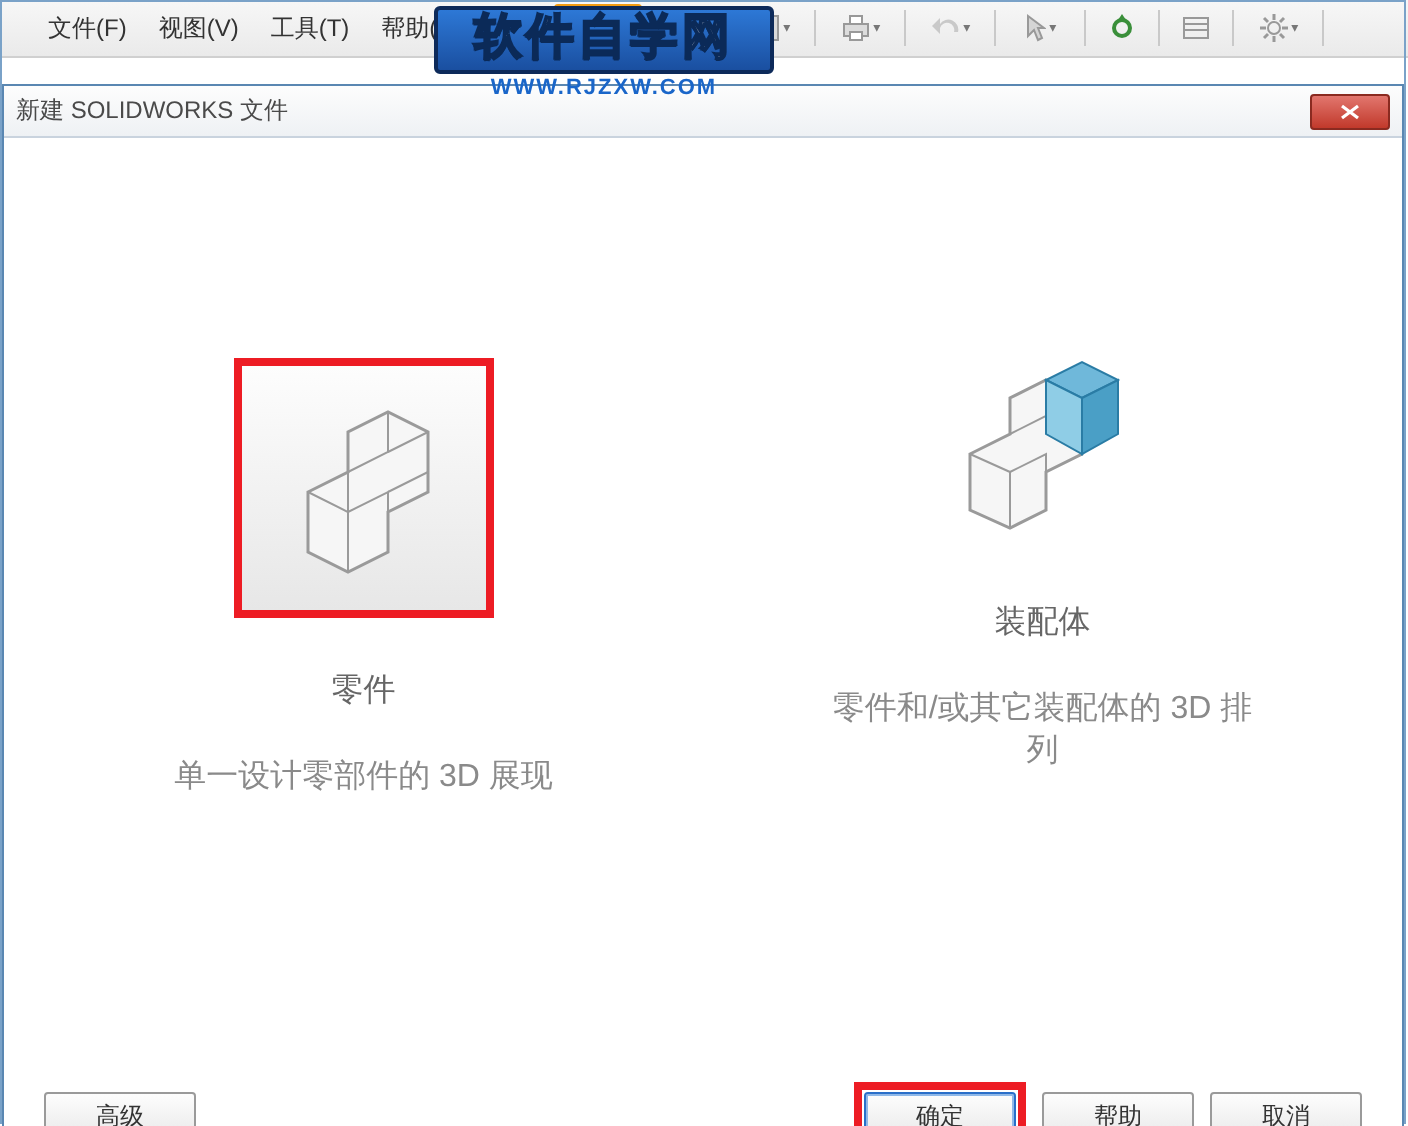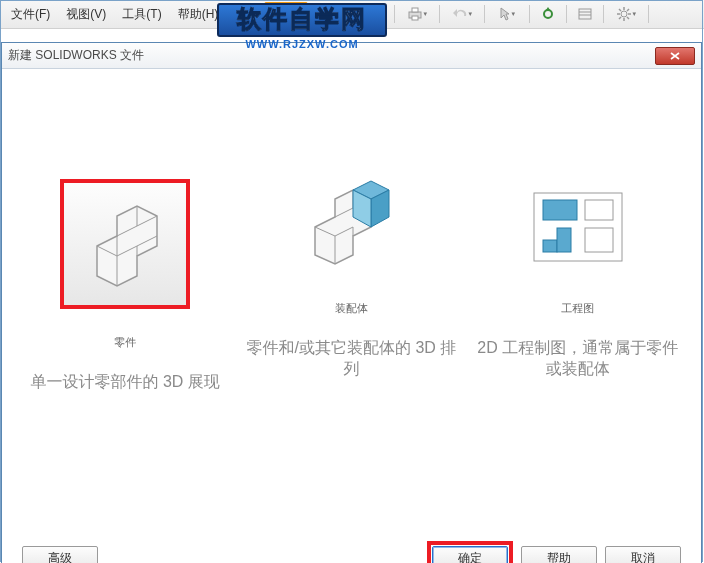--- a/index.html
+++ b/index.html
@@ -13,21 +13,21 @@
     position: relative;
   }
 
   
   .menubar {
     height: 29px;
     background: linear-gradient(#f7f7f7, #eaeaea);
     border-bottom: 1px solid #d0d0d0;
     display: flex;
     align-items: center;
-    padding: 0 3px;
+    padding: 0 16px;
   }
   .menubar .menu-item {
     padding: 4px 8px;
     color: #333;
     cursor: default;
   }
   .menubar .sep {
     width: 1px; height: 18px; background: #c9c9c9; margin: 0 4px;
   }
   .menubar .tb-btn {
@@ -125,21 +125,21 @@
     background: linear-gradient(#fdfdfd, #e7e7e7);
     border: 1px solid #bfbfbf;
     display: flex; align-items: center; justify-content: center;
   }
   .doc-option.selected .thumb {
     border: 4px solid #ed1c24;
   }
   .doc-option .name {
     margin-top: 26px;
     color: #666;
-    font-size: 11px;
+    font-size: 16px;
   }
   .doc-option .desc {
     margin-top: 22px;
     color: #8a8a8a;
     font-size: 16px;
   }
 
   .dialog .footer {
     height: 46px;
     display: flex; align-items: center;
@@ -313,36 +313,20 @@
           <polyline points="32,38 50,29 50,11" fill="none" stroke="#9a9a9a"></polyline>
           <polygon points="50,11 68,20 86,11 68,2" fill="#6fb8da" stroke="#2a7ca5"></polygon>
           <polygon points="68,20 86,11 86,38 68,48" fill="#4a9fc6" stroke="#2a7ca5"></polygon>
           <polygon points="50,11 68,20 68,48 50,38" fill="#8fcde6" stroke="#2a7ca5"></polygon>
         </svg>
       </div>
       <div class="name">装配体</div>
       <div class="desc">零件和/或其它装配体的 3D 排列</div>
     </div>
 
-    <div class="doc-option">
-      <div class="thumb" style="width:96px;height:96px;border:none;background:none;">
-        <svg width="90" height="70" viewBox="0 0 90 70">
-          <rect x="1" y="1" width="88" height="68" fill="#fff" stroke="#9a9a9a"></rect>
-          <rect x="10" y="8" width="34" height="20" fill="#5aa9cf" stroke="#2a7ca5"></rect>
-          <rect x="52" y="8" width="28" height="20" fill="none" stroke="#9a9a9a"></rect>
-          <rect x="52" y="36" width="28" height="24" fill="none" stroke="#9a9a9a"></rect>
-          <g fill="#5aa9cf" stroke="#2a7ca5">
-            <rect x="10" y="48" width="14" height="12"></rect>
-            <rect x="24" y="36" width="14" height="24"></rect>
-          </g>
-        </svg>
-      </div>
-      <div class="name">工程图</div>
-      <div class="desc">2D 工程制图，通常属于零件或装配体</div>
-    </div>
 
   </div>
 
   <div class="footer">
     <span class="btn">高级</span>
     <span class="spacer"></span>
     <span class="btn-wrap-highlight">
       <span class="btn primary">确定</span>
     </span>
     <span class="btn">帮助</span>

